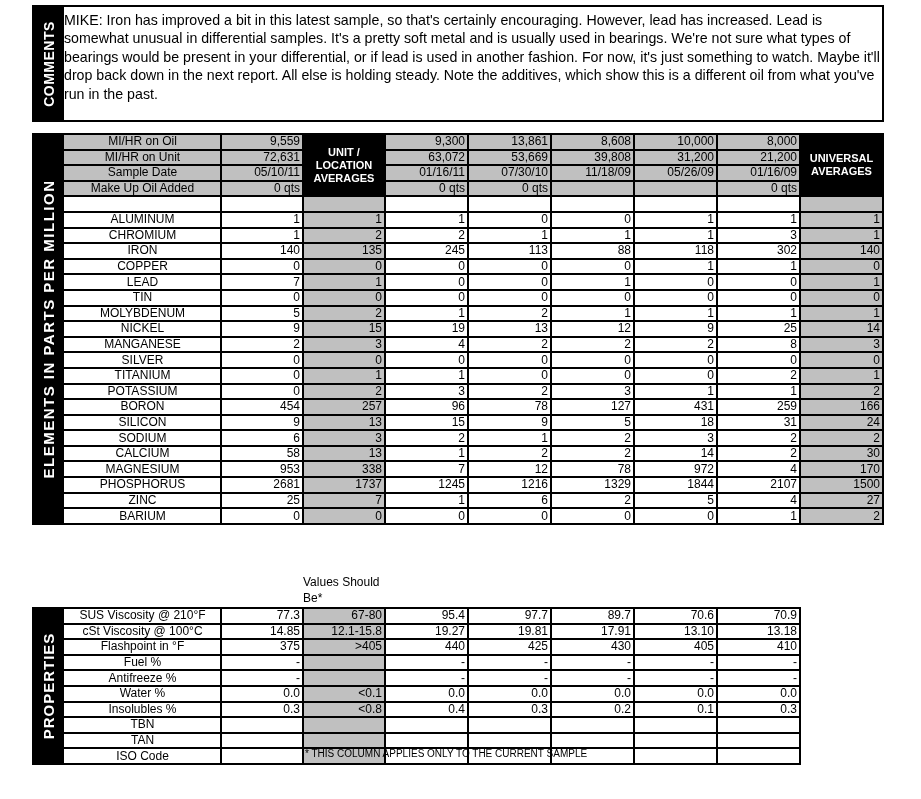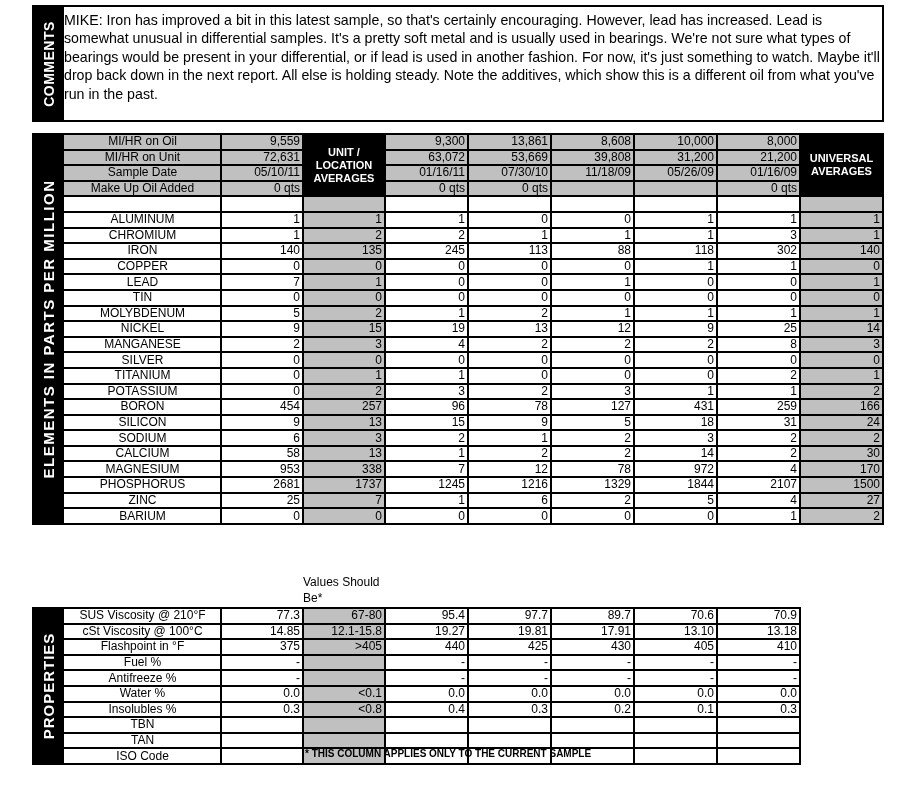--- a/index.html
+++ b/index.html
@@ -23,21 +23,21 @@
   .gray { background:#c0c0c0; }
   .blk { background:#000; color:#fff; font-weight:bold; text-align:center !important;
          font-size:11px; line-height:14px; white-space:normal !important; }
   .bold { font-weight:normal; }
 
   #elements { left:32px; top:133px; }
   #properties { left:32px; top:607px; }
 
   #values-note { position:absolute; left:303px; top:574px; width:80px; 
                  font-size:12px; line-height:16px; }
-  #footnote { position:absolute; left:305px; top:748px; font-size:10px; font-weight:bold; }
+  #footnote { position:absolute; left:305px; top:748px; font-size:10px; font-weight:normal; }
 </style>
 </head>
 <body>
 
 <div id="comments">
   <div class="side">
     <span class="vlabel">COMMENTS</span>
   </div>
   <div class="text">MIKE:  Iron has improved a bit in this latest sample, so that's certainly encouraging. However, lead has increased. Lead is somewhat unusual in differential samples. It's a pretty soft metal and is usually used in bearings. We're not sure what types of bearings would be present in your differential, or if lead is used in another fashion. For now, it's just something to watch. Maybe it'll drop back down in the next report. All else is holding steady. Note the additives, which show this is a different oil from what you've run in the past.</div>
 </div>

